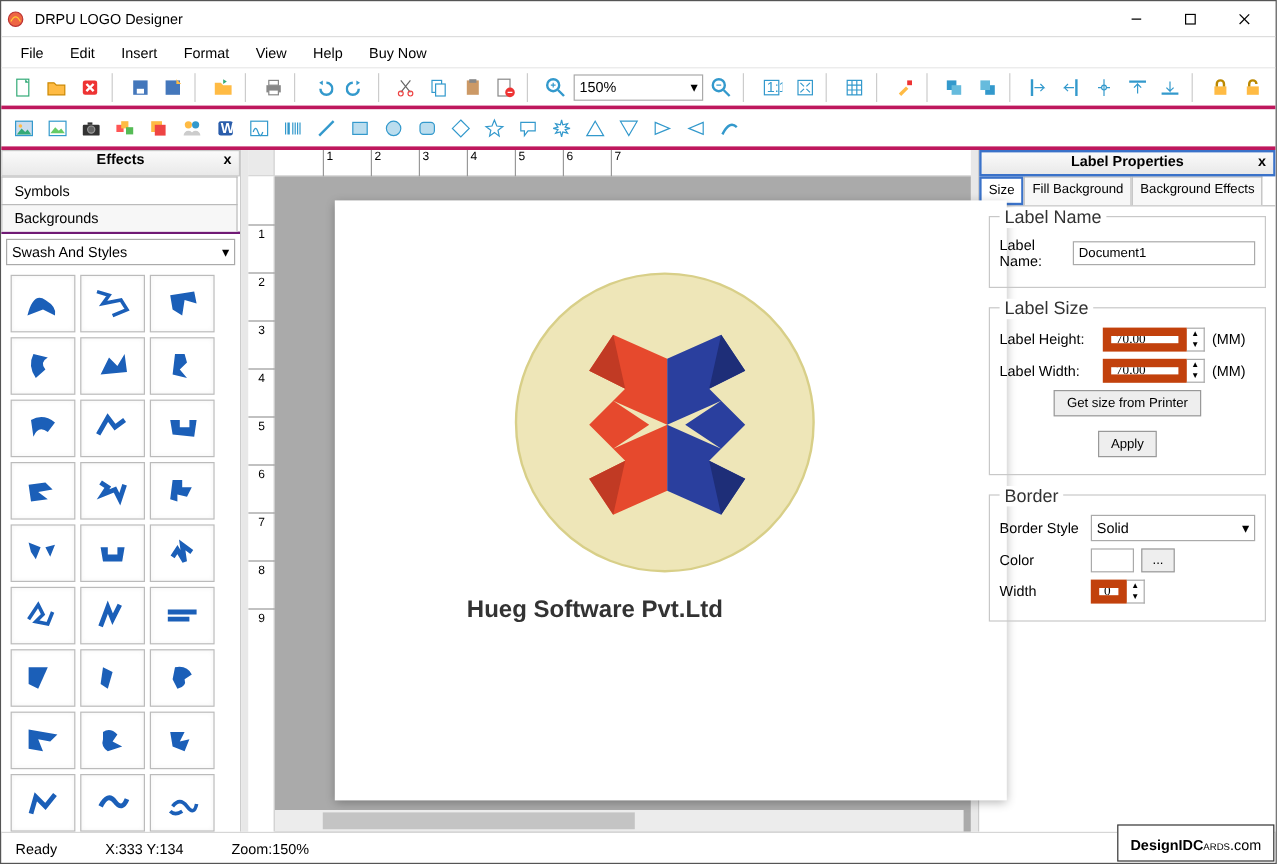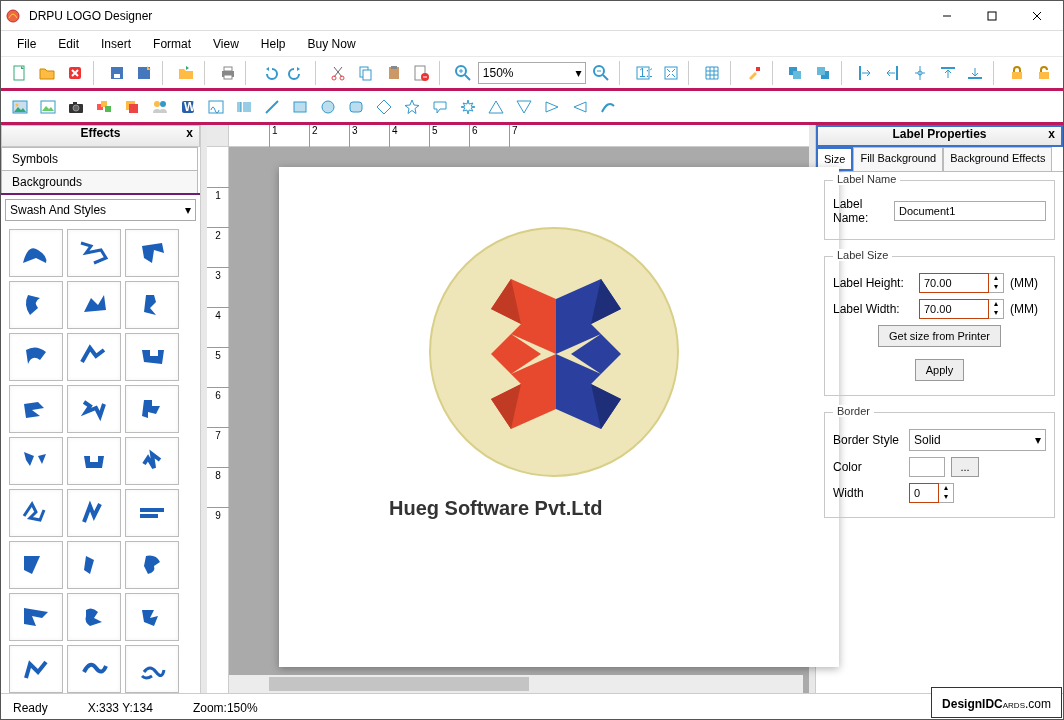--- a/index.html
+++ b/index.html
@@ -38,26 +38,26 @@
 .canvas { flex:1; background:#aaa; position:relative; }
 .artboard { position:absolute; left:50px; top:20px; width:560px; height:500px; background:#fff; box-shadow:0 2px 8px rgba(0,0,0,.3); }
 .logo { position:absolute; left:150px; top:60px; width:250px; height:250px; border-radius:50%; background:#eee6b8; border:2px solid #d8cf88; }
 .logotext { position:absolute; left:110px; top:330px; font-size:20px; font-weight:bold; color:#333; }
 .vsep { width:6px; background:#e8e8e8; }
 .rightpanel { width:248px; border-left:1px solid #ccc; background:#fff; display:flex; flex-direction:column; }
 .rtabs { display:flex; border-bottom:1px solid #bbb; }
 .rtab { padding:4px 6px; border:1px solid #bbb; border-bottom:none; background:#f7f7f7; font-size:11px; }
 .rtab.active { background:#fff; border:2px solid #3a72c9; }
 .group { border:1px solid #c8c8c8; margin:8px; padding:10px 8px 8px; position:relative; }
-.group .legend { position:absolute; top:-8px; left:8px; background:#fff; padding:0 4px; font-size:11px; color:#333; }
+.group .legend { position:absolute; top:-8px; left:8px; background:#fff; padding:0 4px; font-size:15px; color:#333; }
 .row { display:flex; align-items:center; margin:6px 0; gap:6px; }
 .row label { width:80px; }
 .tinput { flex:1; height:20px; border:1px solid #aaa; padding:0 4px; font-size:11px; }
 .spin { display:flex; align-items:center; }
-.spin input { width:70px; height:20px; border:1px solid #c2410c; padding:0 4px; font-size:11px; }
+.spin input { width:70px; height:20px; border:7px solid #c2410c; padding:0 4px; font-size:11px;font-family:Liberation Serif, serif; }
 .spin .sbtns { display:flex; flex-direction:column; border:1px solid #aaa; border-left:none; }
 .spin .sbtns span { width:14px; height:9px; font-size:8px; text-align:center; line-height:8px; }
 .btn { height:22px; border:1px solid #999; background:#eee; padding:0 10px; font-size:11px; }
 .radio { display:flex; align-items:center; gap:6px; margin:8px 0; }
 .radio .dot { width:12px; height:12px; border:1px solid #666; border-radius:50%; display:flex; align-items:center; justify-content:center; }
 .radio .dot.on::after { content:""; width:6px; height:6px; background:#333; border-radius:50%; }
 .radio.boxed { border:1px solid #3a72c9; padding:4px 8px; display:inline-flex; }
 .colorchip { width:36px; height:20px; border:1px solid #aaa; background:#fff; }
 .smallbtn { width:28px; height:20px; border:1px solid #999; background:#eee; font-size:11px; }
 .statusbar { height:28px; border-top:1px solid #ccc; display:flex; align-items:center; padding:0 12px; gap:40px; font-size:12px; }

